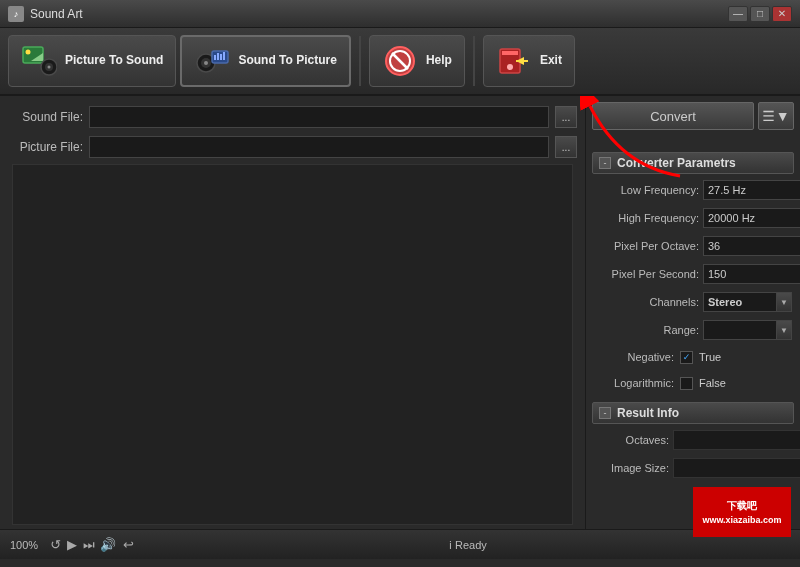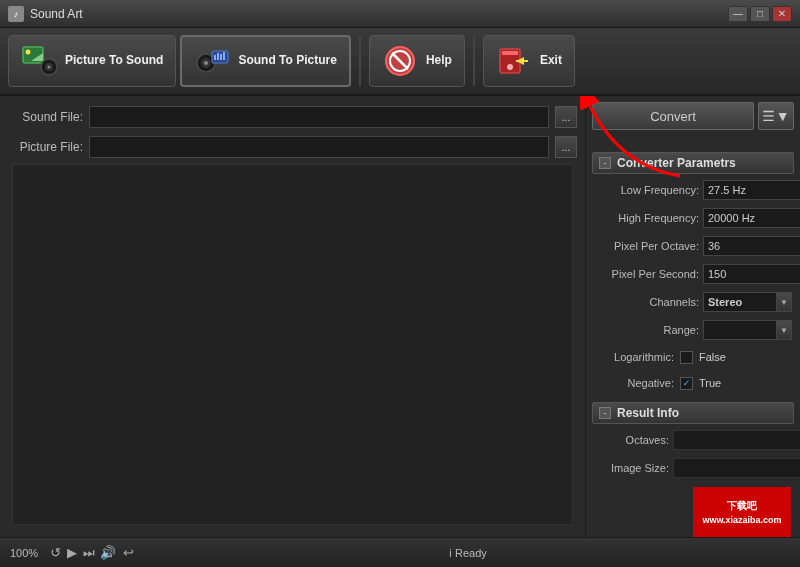--- a/index.html
+++ b/index.html
@@ -354,21 +354,21 @@
     
     .status-bar {
       height: 30px;
       background: linear-gradient(to bottom, #333, #222);
       border-top: 1px solid #1a1a1a;
       display: flex;
       align-items: center;
       padding: 0 10px;
       gap: 12px;
       position: absolute;
-      bottom: 0;
+      bottom: 8px;
       left: 0;
       right: 0;
     }
     .status-zoom { font-size: 11px; color: #bbb; }
     .status-controls { display: flex; gap: 6px; align-items: center; color: #aaa; font-size: 13px; }
     .status-icon { cursor: pointer; }
     .status-ready { flex: 1; text-align: center; font-size: 11px; color: #bbb; }
 
     
     .watermark {
@@ -553,29 +553,29 @@
 
     <div class="param-row">
       <span class="param-label">Range:</span>
       <div class="param-select-arrow">
         <div class="select-field"></div>
         <div class="select-arrow-btn">▼</div>
       </div>
     </div>
 
     <div class="checkbox-row">
+      <span class="cb-label">Negative:</span>
+      <div class="cb-box checked"></div>
+      <span class="cb-value-text">True</span>
+    </div>
+
+    <div class="checkbox-row">
       <span class="cb-label">Logarithmic:</span>
       <div class="cb-box"></div>
       <span class="cb-value-text">False</span>
-    </div>
-
-    <div class="checkbox-row">
-      <span class="cb-label">Negative:</span>
-      <div class="cb-box checked"></div>
-      <span class="cb-value-text">True</span>
     </div>
 
     <div class="section-header" style="margin-top:4px;">
       <div class="section-toggle">-</div>
       <span class="section-title">Result Info</span>
     </div>
 
     <div class="result-row">
       <span class="result-label">Octaves:</span>
       <input class="result-field" type="text" readonly="" value="" style="">

